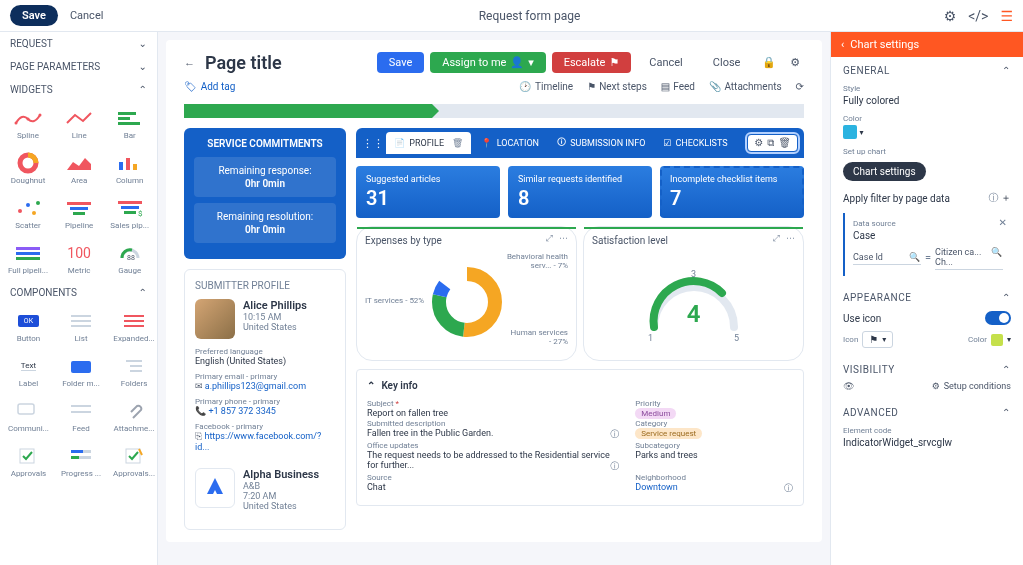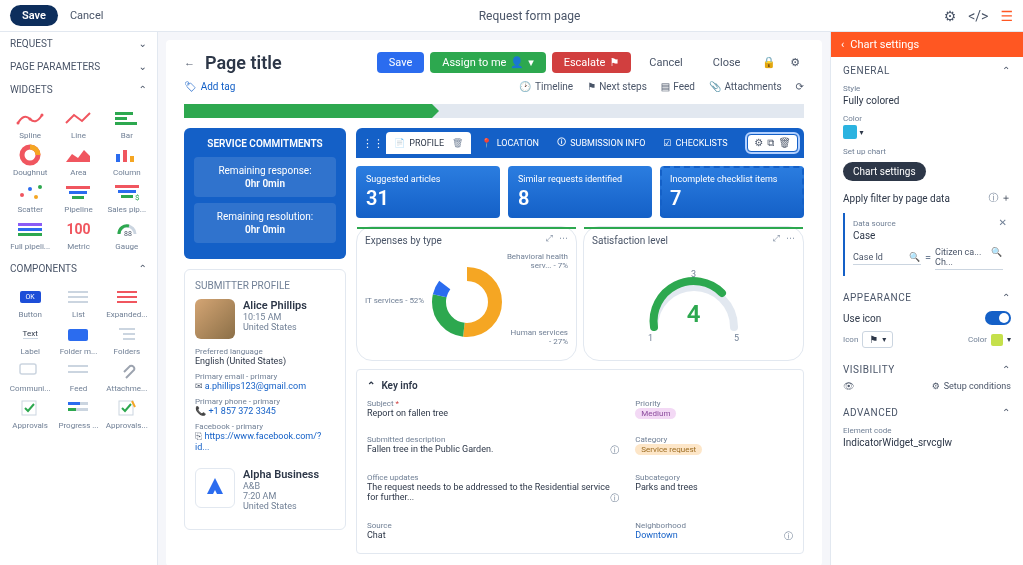--- a/index.html
+++ b/index.html
@@ -9,21 +9,21 @@
   .btn{border:none;border-radius:12px;padding:4px 12px;font-size:11px;cursor:pointer;}
   .btn-save{background:#0d2e5c;color:#fff;font-weight:600;}
   .btn-cancel{background:transparent;color:#4a5568;}
   .topbar-title{flex:1;text-align:center;color:#4a5568;font-size:12px;}
   .topbar-icons{display:flex;gap:12px;}
   .topbar-icons span{color:#4a5568;cursor:pointer;font-size:14px;}
   .main{display:flex;flex:1;overflow:hidden;}
   .sidebar-left{width:158px;background:#fff;border-right:1px solid #e2e8f0;overflow-y:auto;}
   .section-header{display:flex;justify-content:space-between;align-items:center;padding:6px 10px;font-size:10px;color:#4a5568;cursor:pointer;}
   .section-header span:last-child{font-size:10px;}
-  .widget-grid{display:grid;grid-template-columns:repeat(3,1fr);gap:0;padding:4px 6px;}
+  .widget-grid{display:grid;grid-template-columns:repeat(3,1fr);gap:8px;padding:4px 6px;}
   .widget-item{display:flex;flex-direction:column;align-items:center;padding:2px;cursor:pointer;}
   .widget-icon{width:28px;height:22px;display:flex;align-items:center;justify-content:center;}
   .widget-label{font-size:8px;color:#718096;margin-top:2px;text-align:center;white-space:nowrap;overflow:hidden;text-overflow:ellipsis;width:100%;}
   .center{flex:1;overflow:hidden;padding:8px;}
   .page-card{background:#fff;border-radius:4px;padding:12px 18px;}
   .page-header{display:flex;align-items:center;gap:10px;}
   .page-title{font-size:18px;font-weight:600;color:#2d3748;}
   .page-actions{margin-left:auto;display:flex;gap:6px;align-items:center;}
   .btn-primary{background:#2b6cef;color:#fff;border-radius:4px;}
   .btn-green{background:#2da84f;color:#fff;border-radius:4px;display:flex;align-items:center;gap:4px;}
@@ -71,21 +71,21 @@
   .chart-card{flex:1;border:1px solid #e2e8f0;border-radius:16px;padding:8px;position:relative;}
   .chart-title{font-size:10px;color:#4a5568;margin-bottom:4px;}
   .chart-title.green{border-top:2px solid #2da84f;margin:-8px -8px 6px;padding:6px 8px 0;}
   .chart-icons{position:absolute;top:6px;right:8px;display:flex;gap:6px;font-size:9px;color:#718096;}
   .donut{display:flex;align-items:center;justify-content:center;position:relative;height:100px;}
   .donut-labels{position:absolute;inset:0;font-size:8px;color:#718096;}
   .gauge-wrap{display:flex;align-items:center;justify-content:center;height:100px;position:relative;}
   .gauge-val{position:absolute;font-size:24px;font-weight:600;color:#2da84f;top:48px;}
   .key-info{border:1px solid #e2e8f0;border-radius:4px;padding:10px;}
   .key-header{font-size:10px;font-weight:600;color:#2d3748;display:flex;align-items:center;gap:6px;}
-  .key-grid{display:grid;grid-template-columns:1.6fr 1fr;gap:16px 16px;margin-top:8px;}
+  .key-grid{display:grid;grid-template-columns:1.6fr 1fr;gap:0 16px;margin-top:8px;}
   .kf{font-size:9px;}
   .kf-label{color:#718096;font-size:8px;}
   .kf-val{color:#2d3748;}
   .badge{display:inline-block;padding:1px 6px;border-radius:8px;font-size:8px;}
   .badge-med{background:#f3d9f5;color:#8b4a9c;}
   .badge-srv{background:#fde6c8;color:#9c6b1f;}
   .info-icon{color:#718096;font-size:9px;float:right;}
   .panel-right{width:193px;background:#fff;border-left:1px solid #e2e8f0;overflow-y:auto;}
   .panel-header{background:#ff5722;color:#fff;padding:6px 10px;font-size:11px;display:flex;align-items:center;gap:6px;}
   .panel-section{padding:8px 12px;}
@@ -236,21 +236,21 @@
               <svg width="28" height="18">
                 <rect x="2" y="3" width="24" height="3" fill="#8b5cf6"></rect>
                 <rect x="2" y="8" width="24" height="3" fill="#2b6cef"></rect>
                 <rect x="2" y="13" width="24" height="3" fill="#2da84f"></rect>
               </svg>
             </div>
             <div class="widget-label">Full pipeli...</div>
           </div>
         <div class="widget-item">
             <div class="widget-icon">
-              <div style="font-size:14px;font-weight:700;color:#f0565f;">100</div>
+              <div style="font-size:14px;font-weight:400;color:#f0565f;">100</div>
             </div>
             <div class="widget-label">Metric</div>
           </div>
         <div class="widget-item">
             <div class="widget-icon">
               <svg width="24" height="18">
                 <path d="M4 14 A8 8 0 0 1 20 14" fill="none" stroke="#cbd5e0" stroke-width="3"></path>
                 <path d="M4 14 A8 8 0 0 1 14 6" fill="none" stroke="#2da84f" stroke-width="3"></path>
                 <text x="9" y="16" font-size="7" fill="#4a5568">88</text>
               </svg>

